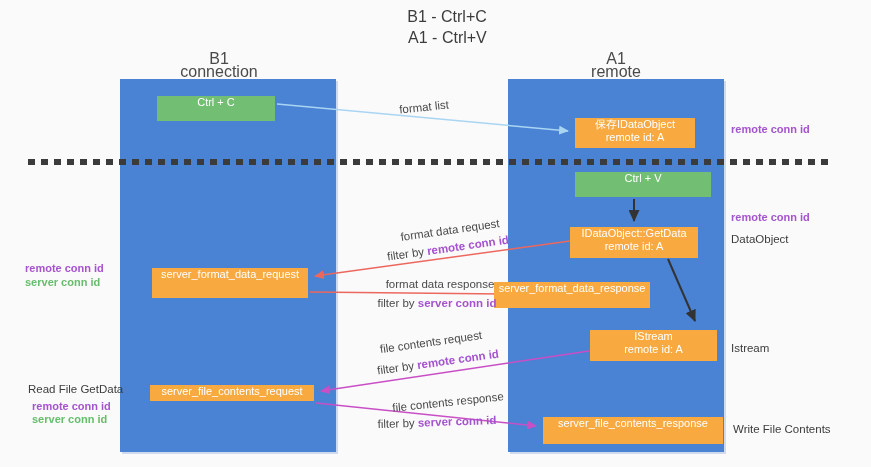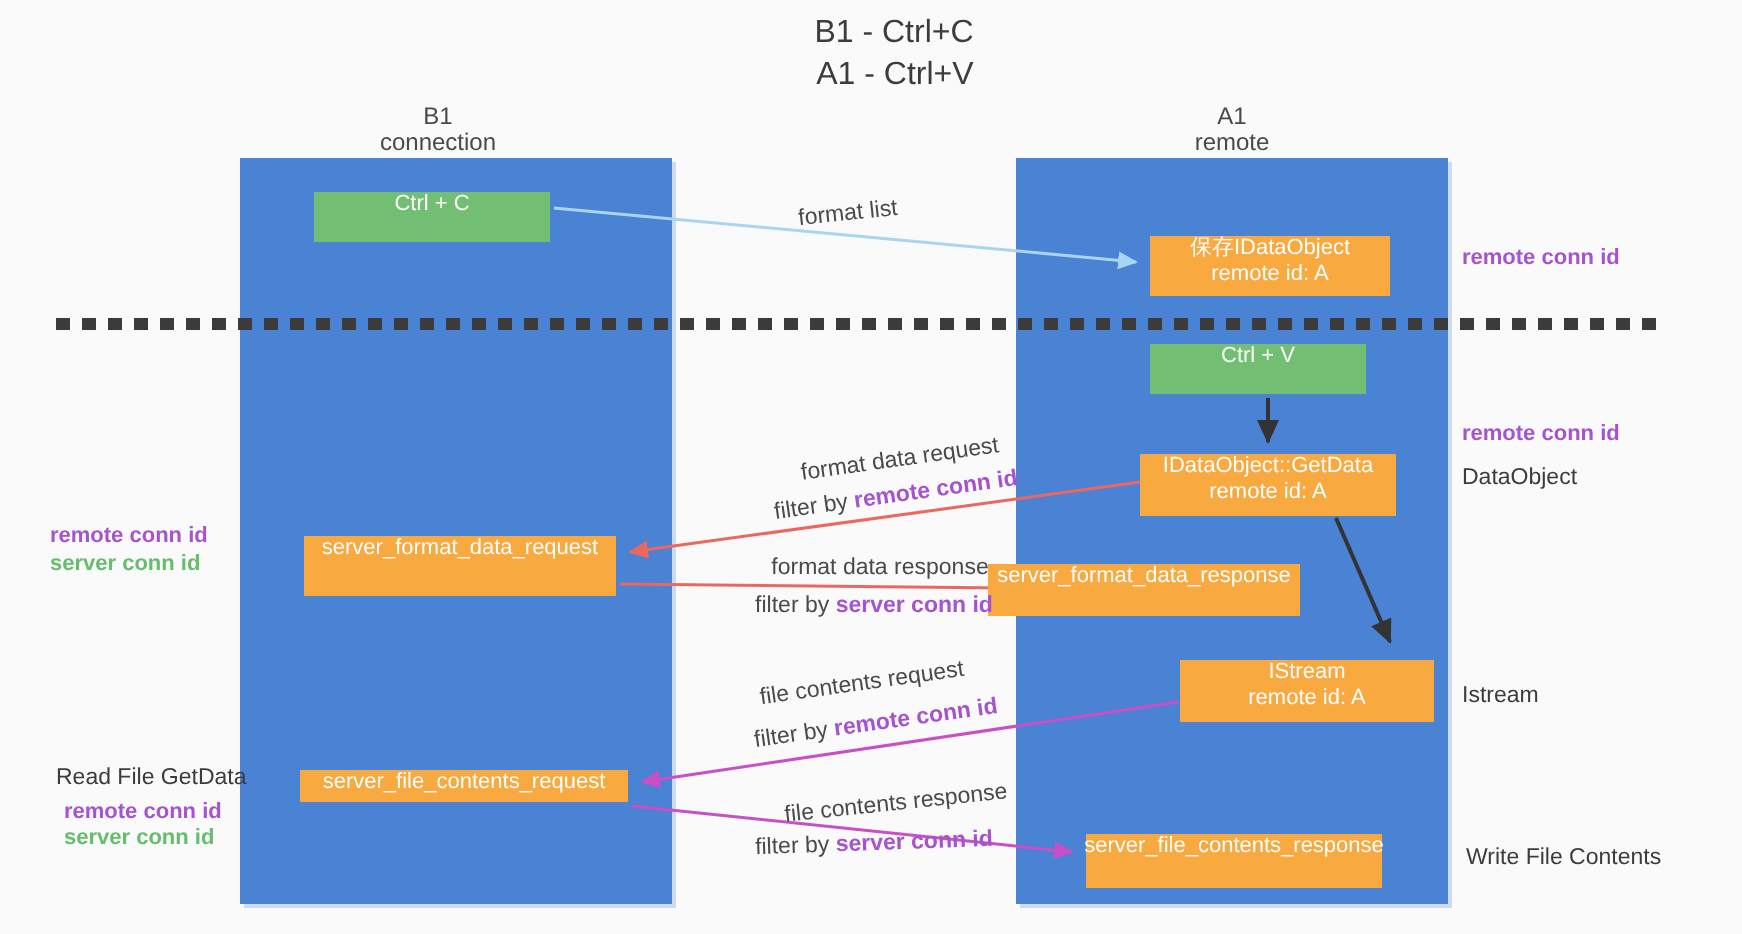--- a/index.html
+++ b/index.html
@@ -1,21 +1,21 @@
 <!DOCTYPE html>
 <html><head>
 <meta charset="utf-8">
 <style>
   html,body{margin:0;padding:0;background:#fafafa;}
   .stage{position:relative;width:871px;height:467px;background:#fafafa;
          font-family:"Liberation Sans",sans-serif;overflow:hidden;}
   .title{position:absolute;left:447px;top:6px;transform:translateX(-50%);
          text-align:right;font-size:16px;color:#3c3c3c;line-height:21px;}
   .colhead{position:absolute;transform:translateX(-50%);text-align:center;
-         font-size:12px;color:#4a4a4a;line-height:13px;}
+         font-size:16px;color:#4a4a4a;line-height:13px;}
   .lane{position:absolute;top:79px;width:216px;height:373px;background:#4a82d4;
          box-shadow:2px 2px 0 rgba(185,201,232,.65);}
   .dashed{position:absolute;left:28px;top:159px;width:802px;height:6px;
          background:repeating-linear-gradient(to right,#3b3b3b 0 7px,transparent 7px 13px);}
   .box{position:absolute;display:flex;flex-direction:column;align-items:center;
          justify-content:flex-start;color:#fff;font-size:11px;line-height:13px;
          text-align:center;white-space:nowrap;}
   .green{background:#72bf74;}
   .orange{background:#f8a93f;}
   .flow{position:absolute;font-size:11.5px;color:#4a4a4a;white-space:nowrap;
@@ -76,21 +76,21 @@
 
   <div class="box green" style="left:157px;top:96px;width:118px;height:25px;">
     <div>Ctrl + C</div>
   </div>
 
   <div class="box orange" style="left:575px;top:118px;width:120px;height:30px;">
     <div>保存IDataObject</div>
     <div>remote id: A</div>
   </div>
 
-  <div class="box green" style="left:575px;top:172px;width:108px;height:25px;">
+  <div class="box green" style="left:575px;top:172px;width:136px;height:25px;">
     <div>Ctrl + V</div>
   </div>
 
   <div class="box orange" style="left:570px;top:227px;width:128px;height:31px;">
     <div>IDataObject::GetData</div>
     <div>remote id: A</div>
   </div>
 
   <div class="box orange" style="left:152px;top:268px;width:156px;height:30px;">
     <div>server_format_data_request</div>
@@ -102,21 +102,21 @@
 
   <div class="box orange" style="left:590px;top:330px;width:127px;height:31px;">
     <div>IStream</div>
     <div>remote id: A</div>
   </div>
 
   <div class="box orange" style="left:150px;top:385px;width:164px;height:16px;">
     <div>server_file_contents_request</div>
   </div>
 
-  <div class="box orange" style="left:543px;top:417px;width:148px;height:27px;">
+  <div class="box orange" style="left:543px;top:417px;width:180px;height:27px;">
     <div>server_file_contents_response</div>
   </div>
 
   <div class="flow" style="left:424px;top:107px;transform:translate(-50%,-50%) rotate(-6deg);">format list</div>
 
   <div class="flow" style="left:450px;top:230px;transform:translate(-50%,-50%) rotate(-8deg);">format data request</div>
   <div class="flow" style="left:448px;top:248px;transform:translate(-50%,-50%) rotate(-8deg);">
     <span>filter by</span>
     <span class="purple">remote conn id</span>
   </div>

